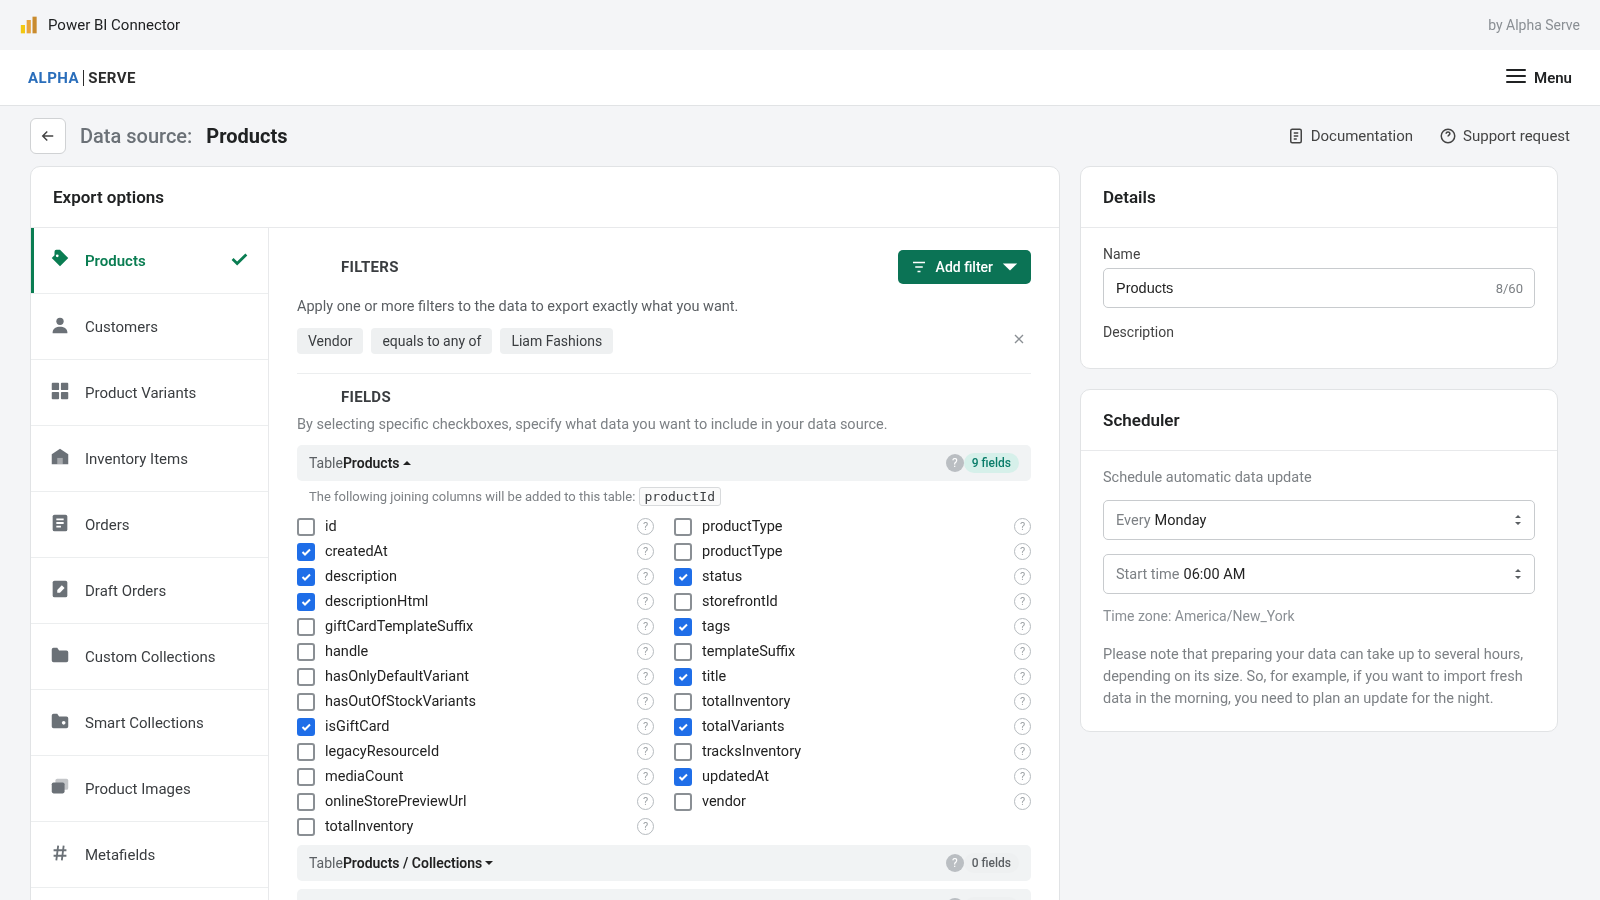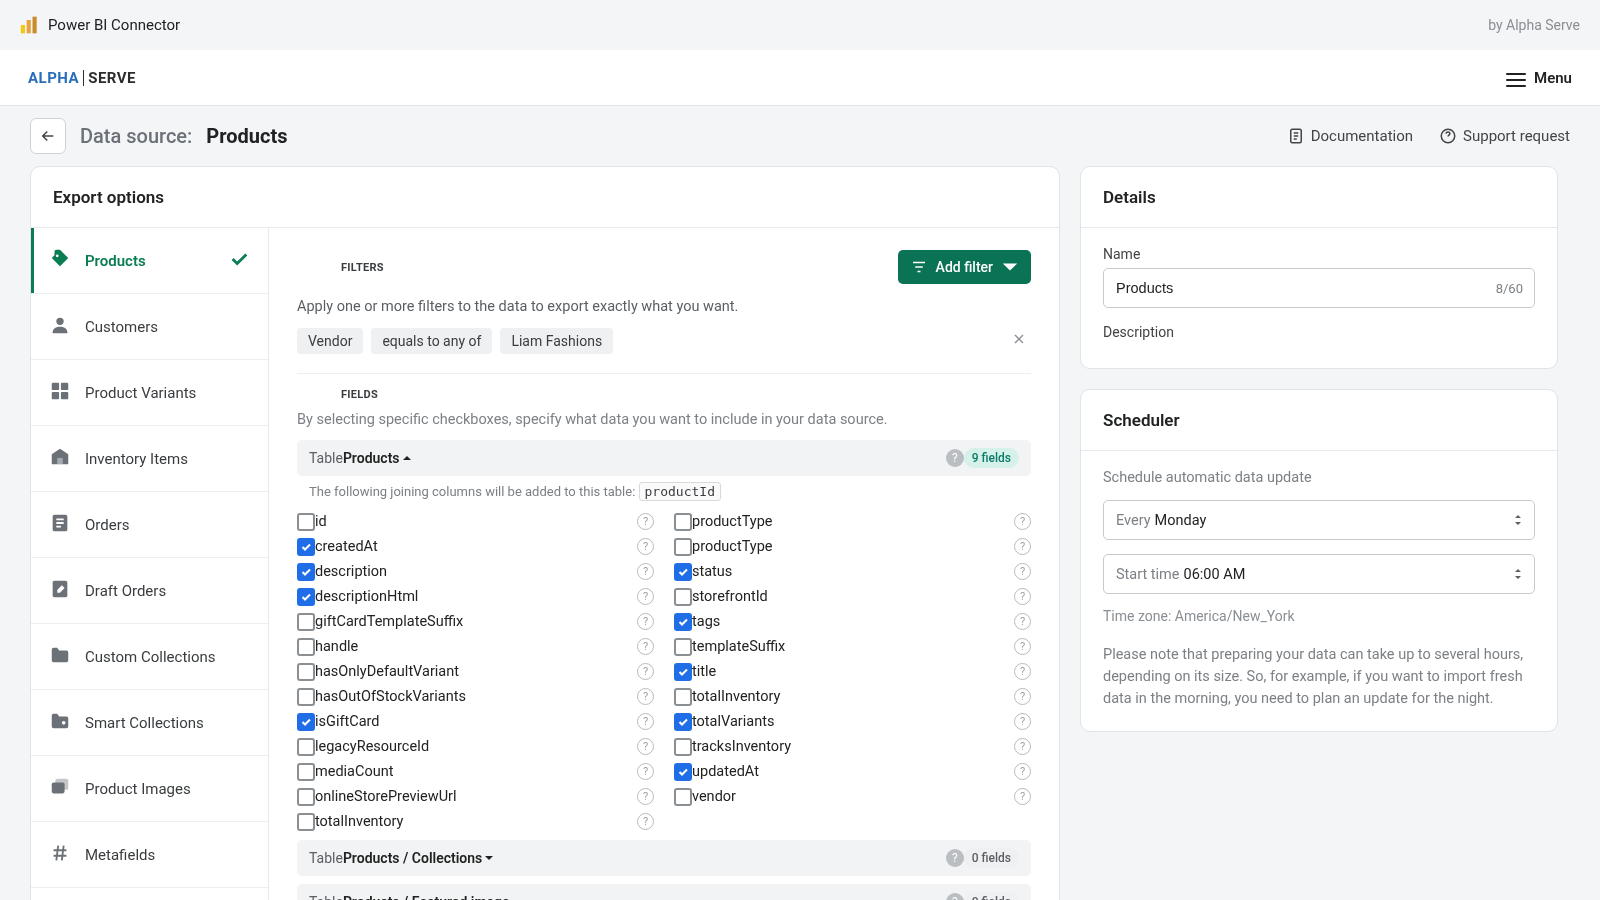--- a/index.html
+++ b/index.html
@@ -11,21 +11,21 @@
 .pbi-icon { width: 20px; height: 20px; }
 .top-title { font-size: 15px; color: #202223; }
 .top-right { font-size: 14px; color: #8a8f94; }
 
 
 .header-bar { height: 56px; background: #fff; display: flex; align-items: center; justify-content: space-between; padding: 0 28px; border-bottom: 1px solid #e1e3e5; }
 .brand { display: flex; align-items: center; gap: 2px; font-weight: 700; font-size: 15px; letter-spacing: 0.5px; }
 .brand-alpha { color: #2a6ebb; }
 .brand-serve { color: #2c2c2c; }
 .brand-sep { width: 1px; height: 16px; background: #2c2c2c; margin: 0 2px; }
-.menu-btn { display: flex; align-items: flex-end; gap: 8px; font-size: 15px; font-weight: 600; cursor: pointer; }
+.menu-btn { display: flex; align-items: flex-start; gap: 8px; font-size: 15px; font-weight: 600; cursor: pointer; }
 .hamburger { width: 20px; height: 14px; display: flex; flex-direction: column; justify-content: space-between; }
 .hamburger span { height: 2px; background: #202223; border-radius: 1px; }
 
 
 .title-row { height: 60px; display: flex; align-items: center; justify-content: space-between; padding: 0 30px; }
 .title-left { display: flex; align-items: center; gap: 14px; }
 .back-btn { width: 36px; height: 36px; border: 1px solid #d0d2d4; border-radius: 6px; background: #fff; display: flex; align-items: center; justify-content: center; cursor: pointer; }
 .ds-label { font-size: 20px; color: #6b7177; font-weight: 500; }
 .ds-name { font-size: 20px; font-weight: 700; color: #202223; }
 .title-right { display: flex; align-items: center; gap: 26px; }
@@ -47,41 +47,41 @@
 .tab { height: 66px; display: flex; align-items: center; gap: 14px; padding: 0 18px; border-bottom: 1px solid #eceeef; font-size: 15px; color: #3a3d40; cursor: pointer; position: relative; }
 .tab svg { width: 22px; height: 22px; }
 .tab.active { color: #0a7d52; font-weight: 600; }
 .tab.active::before { content: ''; position: absolute; left: 0; top: 0; bottom: 0; width: 3px; background: #0a7d52; }
 .tab .check { margin-left: auto; color: #0a7d52; }
 .tab-icon { color: #6b7177; flex-shrink: 0; }
 .tab.active .tab-icon { color: #0a7d52; }
 
 
 .panel { flex: 1; padding: 22px 28px 10px 28px; }
-.section-title { font-size: 11px; font-weight: 700; letter-spacing: 0.3px; color: #3a3d40; padding-left: 44px; }
+.section-title { font-size: 15px; font-weight: 700; letter-spacing: 0.3px; color: #3a3d40; padding-left: 44px; }
 .filters-head { display: flex; align-items: center; justify-content: space-between; margin-bottom: 14px; }
 .add-filter-btn { background: #0b7355; color: #fff; border-radius: 5px; padding: 8px 12px; display: flex; align-items: center; gap: 8px; font-size: 14px; font-weight: 500; cursor: pointer; }
 .add-filter-btn svg { width: 18px; height: 18px; }
 .filter-desc { font-size: 14.5px; color: #5b5f63; margin-bottom: 12px; }
 .filter-row { display: flex; align-items: center; gap: 8px; border-bottom: 1px solid #eceeef; padding-bottom: 18px; margin-bottom: 14px; }
 .chip { background: #eef0f1; padding: 5px 11px; border-radius: 4px; font-size: 14px; color: #3a3d40; }
 .close-x { margin-left: auto; color: #8a8f94; cursor: pointer; padding: 4px; }
 .fields-desc { font-size: 14.5px; color: #7d8185; margin: 10px 0 12px; }
 .table-head { background: #f1f3f4; border-radius: 5px; padding: 8px 12px; display: flex; align-items: center; gap: 0; font-size: 14px; margin-bottom: 8px; }
 .table-head .tlabel { color: #5b5f63; }
 .table-head .tname { font-weight: 600; color: #222; }
 .table-head .caret { margin-left: 2px; }
 .table-head .spacer { flex: 1; }
 .qmark { width: 18px; height: 18px; border-radius: 50%; background: #babec2; color: #fff; font-size: 12px; display: flex; align-items: center; justify-content: center; }
 .field-count { background: #d6f0ea; color: #0a7d6a; font-size: 12px; padding: 3px 8px; border-radius: 10px; font-weight: 500; }
 .field-count.grey { background: #eef0f1; color: #5b5f63; }
 .joining-note { font-size: 13px; color: #7d8185; margin: 4px 0 10px 12px; }
 .code-chip { font-family: ui-monospace, Menlo, monospace; border: 1px solid #d8dadc; background: #fafafa; padding: 1px 5px; border-radius: 3px; font-size: 13px; color: #3a3d40; }
 .fields-grid { display: grid; grid-template-columns: 1fr 1fr; column-gap: 20px; }
-.field-row { display: flex; align-items: center; padding: 3.5px 0; }
+.field-row { display: flex; align-items: center; gap: 10px; padding: 3.5px 0; }
 .field-row .cb { width: 18px; height: 18px; border: 2px solid #8a8f94; border-radius: 3px; flex-shrink: 0; cursor: pointer; display: flex; align-items: center; justify-content: center; }
 .field-row .cb.checked { background: #1f6ee8; border-color: #1f6ee8; }
 .field-row .cb.checked svg { width: 12px; height: 12px; }
 .field-row .flabel { font-size: 14.5px; color: #222; }
 .field-row .fspacer { flex: 1; }
 .help-c { width: 17px; height: 17px; border-radius: 50%; border: 1.5px solid #b6bbbf; color: #9da2a6; font-size: 11px; display: flex; align-items: center; justify-content: center; }
 .panel .table-head + .table-head, .table-head.sub { margin-top: 6px; }
 
 
 .details-body { padding: 18px 22px 22px; }

